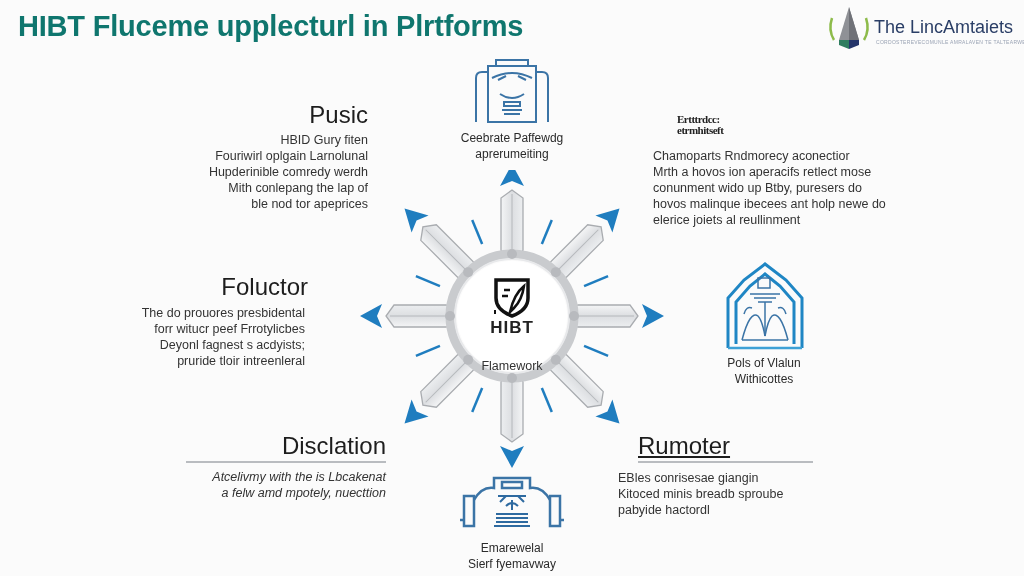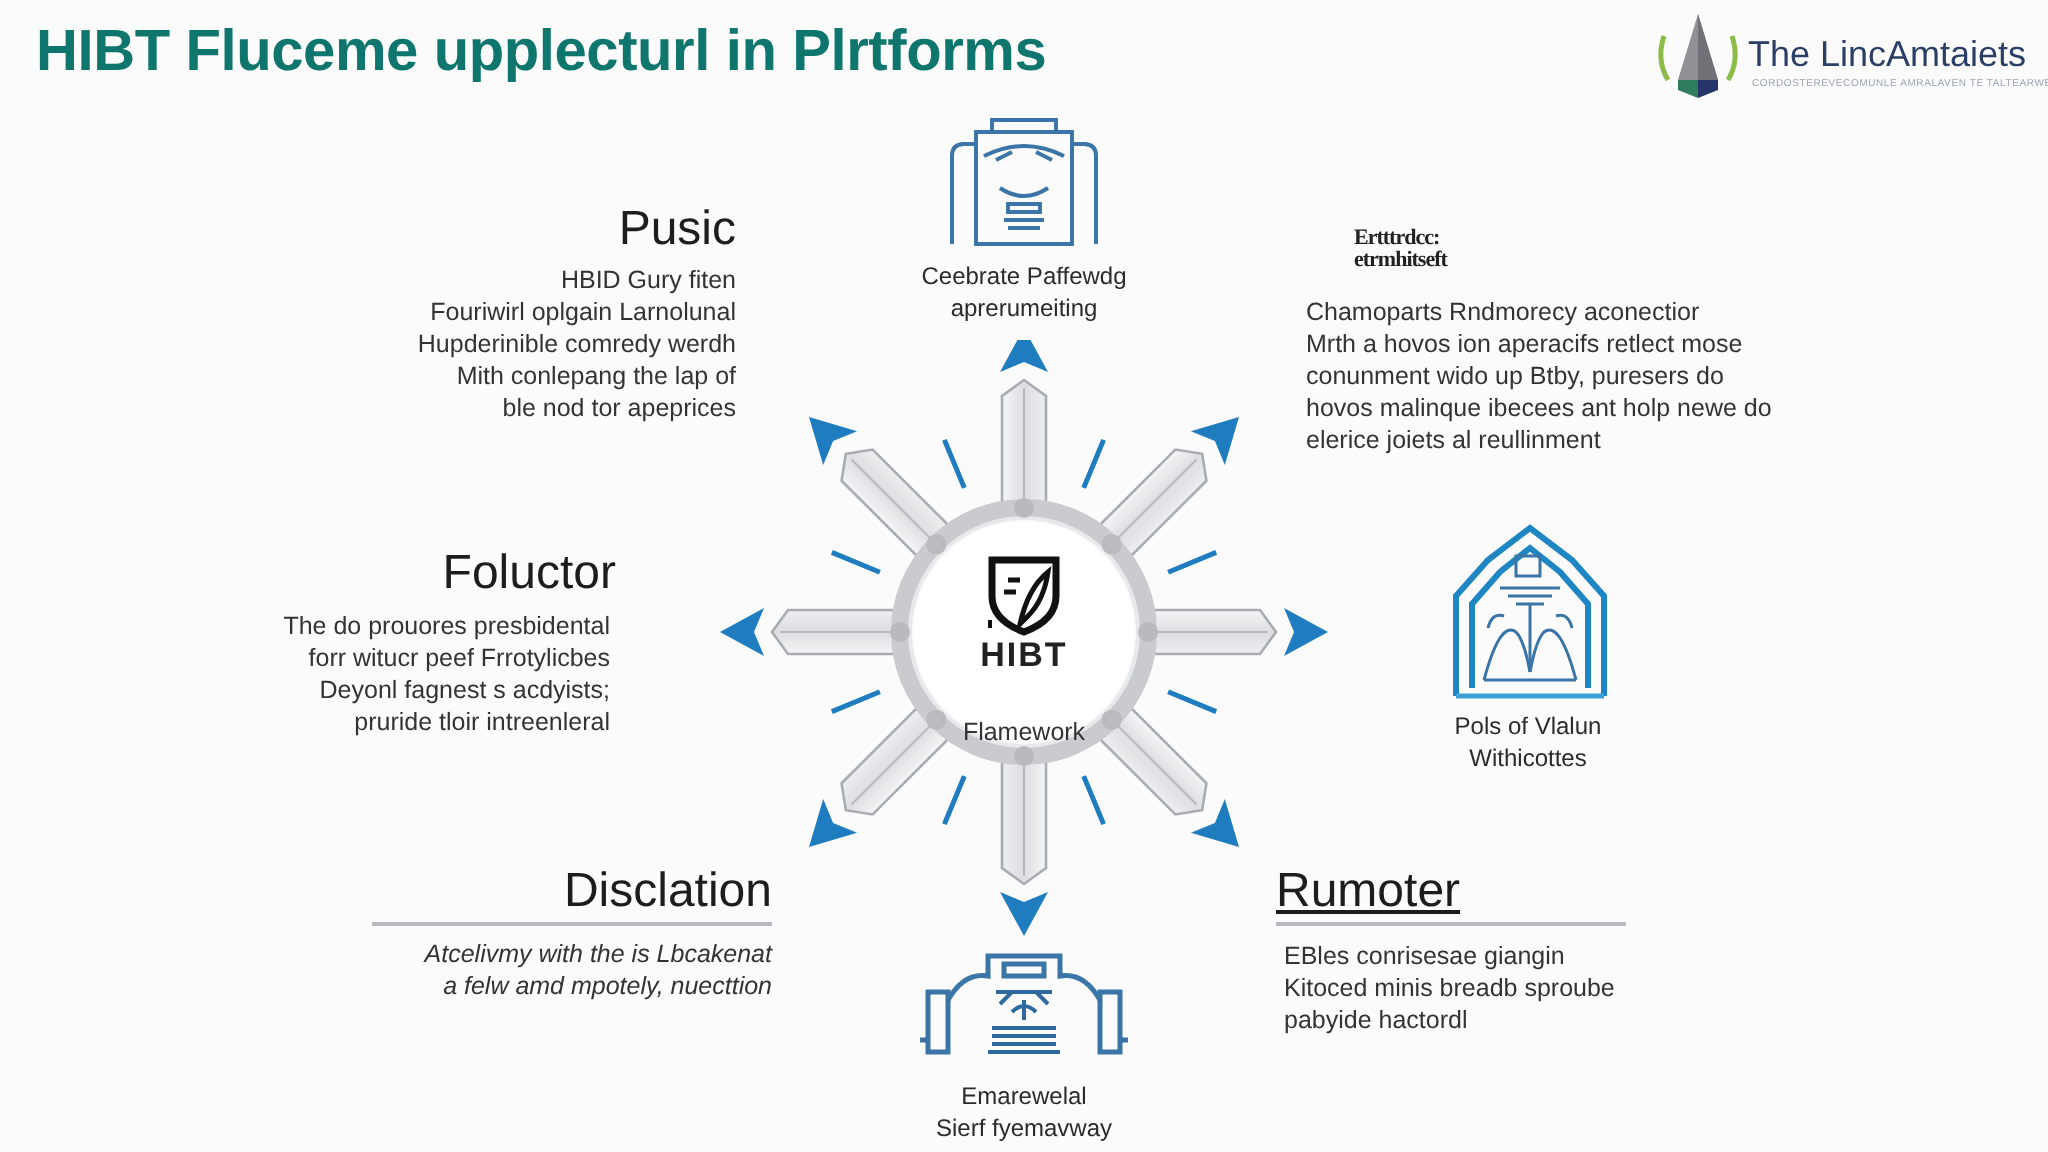--- a/index.html
+++ b/index.html
@@ -64,21 +64,21 @@
 
 <div class="hd right" style="left:250px; top:432px; width:136px;">Disclation</div>
 <div class="rule" style="left:186px; top:461px; width:200px;"></div>
 <div class="body-text right" style="left:160px; top:469px; width:226px;font-style:italic;">
   <div>Atcelivmy with the is Lbcakenat</div>
   <div>a felw amd mpotely, nuecttion</div>
 </div>
 
 <div class="hd" style="left:638px; top:432px; width:140px;text-decoration:underline;">Rumoter</div>
 <div class="rule" style="left:638px; top:461px; width:175px;"></div>
-<div class="body-text" style="left:642px; top:470px; width:220px;">
+<div class="body-text" style="left:618px; top:470px; width:220px;">
   <div>EBles conrisesae giangin</div>
   <div>Kitoced minis breadb sproube</div>
   <div>pabyide hactordl</div>
 </div>
 
 <div class="ec-head">
   <div>Ertttrdcc:</div>
   <div>etrmhitseft</div>
 </div>
 <div class="body-text" style="left:653px; top:148px; width:250px;">

